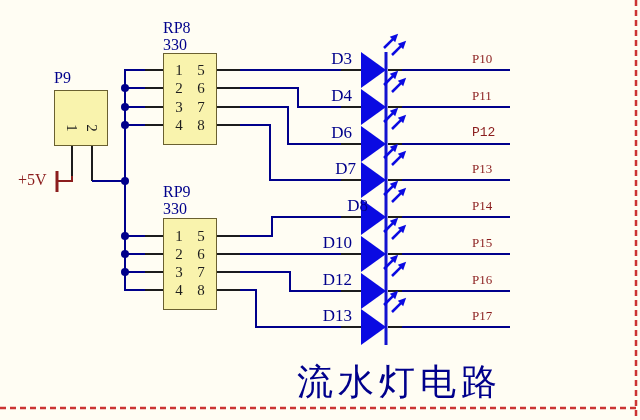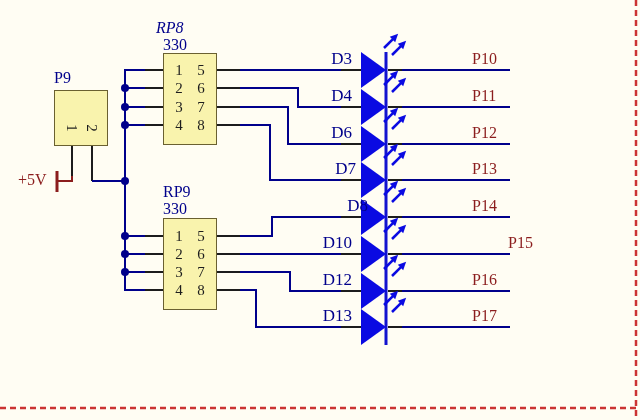--- a/index.html
+++ b/index.html
@@ -18,21 +18,21 @@
   .red-lbl{color:var(--maroon,#8b1d1d); font-size:16px; line-height:16px; white-space:nowrap;}
   .pin-digit{
     position:absolute; width:16px; text-align:center; color:#1d1d1d;
     font-size:15px; line-height:18px;
   }
   .rot-digit{
     position:absolute; width:16px; height:18px; text-align:center; color:#1d1d1d;
     font-size:15px; line-height:18px; transform:rotate(90deg);
   }
   .d-label{position:absolute; width:44px; text-align:right; color:var(--navy,#00008b); font-size:17px; line-height:15px;}
-  .p-label{position:absolute; width:44px; text-align:left; color:var(--maroon,#8b1d1d); font-size:16px; line-height:15px;}
+  .p-label{position:absolute; width:44px; text-align:left; color:var(--maroon,#8b1d1d); font-size:13px; line-height:15px;}
   #watermark{
     color:var(--green,#0c9c3c); font-family:"DejaVu Sans Mono",monospace;
     font-size:17px; line-height:17px; letter-spacing:1px; white-space:nowrap;
   }
   #title{
     color:var(--navy,#00008b); font-size:36px; line-height:40px; letter-spacing:5px; white-space:nowrap;
   }
 </style>
 </head>
 <body>
@@ -181,43 +181,44 @@
         <polygon points="20,0 12,3.8 12,-3.8" fill="#0a0ae2"></polygon>
       </g>
       <line x1="636" y1="0" x2="636" y2="420" stroke="#cc3432" stroke-width="2.5" stroke-dasharray="6 4"></line>
       <line x1="0" y1="408" x2="640" y2="408" stroke="#cc3432" stroke-width="2.5" stroke-dasharray="6 4"></line>
     </svg>
 
 
   <div class="abs blue-lbl" style="left:54px;top:70px;">P9</div>
   <div class="part-box" style="left:54px;top:90px;width:54px;height:56px;"></div>
 
-  <div class="abs blue-lbl" style="left:156px;top:20px;font-style:italic;">RP8</div>
+  <div class="abs blue-lbl" style="left:163px;top:20px;">RP8</div>
   <div class="abs blue-lbl" style="left:163px;top:37px;">330</div>
   <div class="part-box" style="left:163px;top:53px;width:54px;height:92px;"></div>
 
   <div class="abs blue-lbl" style="left:163px;top:184px;">RP9</div>
   <div class="abs blue-lbl" style="left:163px;top:201px;">330</div>
   <div class="part-box" style="left:163px;top:218px;width:54px;height:92px;"></div>
 
   <div class="abs red-lbl" style="left:18px;top:172px;">+5V</div>
 
+  <div id="title" class="abs" style="left:297px;top:362px;">流水灯电路</div>
 
 <div class="d-label" style="left: 308px; top: 51px;">D3</div>
     <div class="p-label" style="left: 472px; top: 51px;">P10</div>
     <div class="d-label" style="left: 308px; top: 88px;">D4</div>
     <div class="p-label" style="left: 472px; top: 88px;">P11</div>
     <div class="d-label" style="left: 308px; top: 125px;">D6</div>
-    <div class="p-label" style="left: 472px; top: 125px;">P12</div>
+    <div class="p-label" style="left: 472px; top: 125px; font-family: Liberation Mono, monospace;">P12</div>
     <div class="d-label" style="left: 312px; top: 161px;">D7</div>
     <div class="p-label" style="left: 472px; top: 161px;">P13</div>
     <div class="d-label" style="left: 324px; top: 198px;">D8</div>
     <div class="p-label" style="left: 472px; top: 198px;">P14</div>
     <div class="d-label" style="left: 308px; top: 235px;">D10</div>
-    <div class="p-label" style="left: 472px; top: 235px; margin-left: 36px;">P15</div>
+    <div class="p-label" style="left: 472px; top: 235px;">P15</div>
     <div class="d-label" style="left: 308px; top: 272px;">D12</div>
     <div class="p-label" style="left: 472px; top: 272px;">P16</div>
     <div class="d-label" style="left: 308px; top: 308px;">D13</div>
     <div class="p-label" style="left: 472px; top: 308px;">P17</div>
     <div class="pin-digit" style="left: 171px; top: 61px;">1</div>
     <div class="pin-digit" style="left: 193px; top: 61px;">5</div>
     <div class="pin-digit" style="left: 171px; top: 79px;">2</div>
     <div class="pin-digit" style="left: 193px; top: 79px;">6</div>
     <div class="pin-digit" style="left: 171px; top: 98px;">3</div>
     <div class="pin-digit" style="left: 193px; top: 98px;">7</div>

